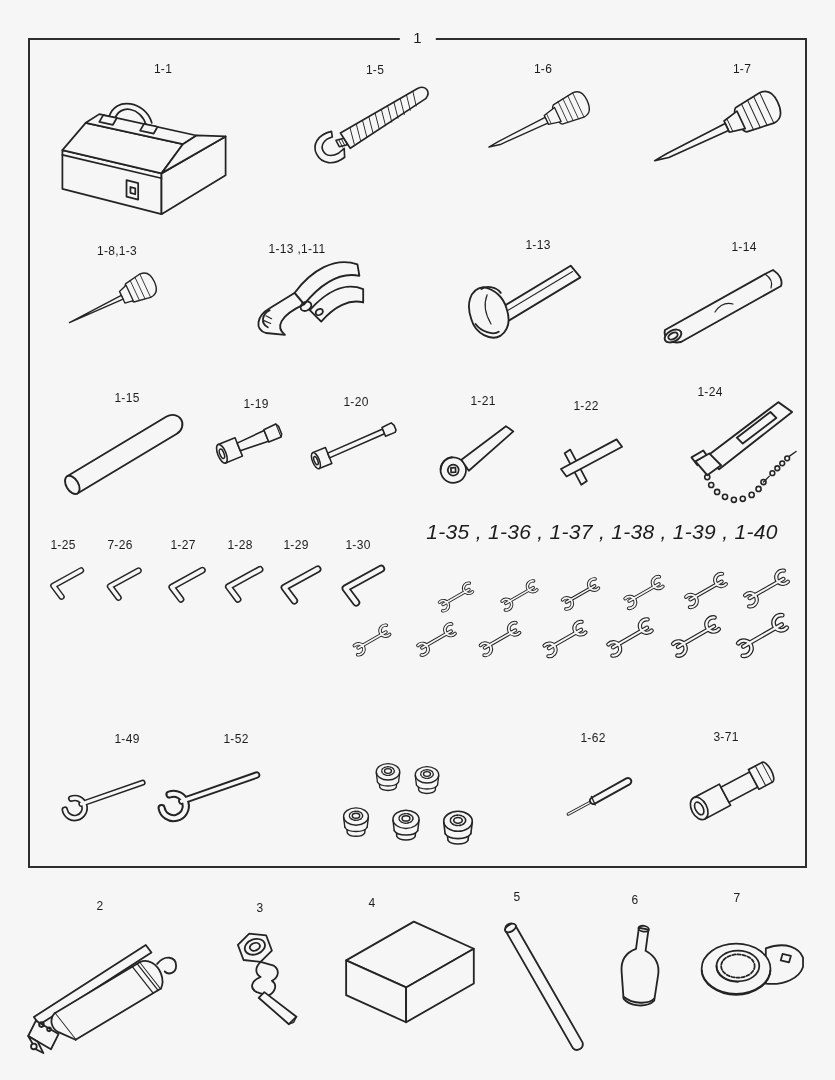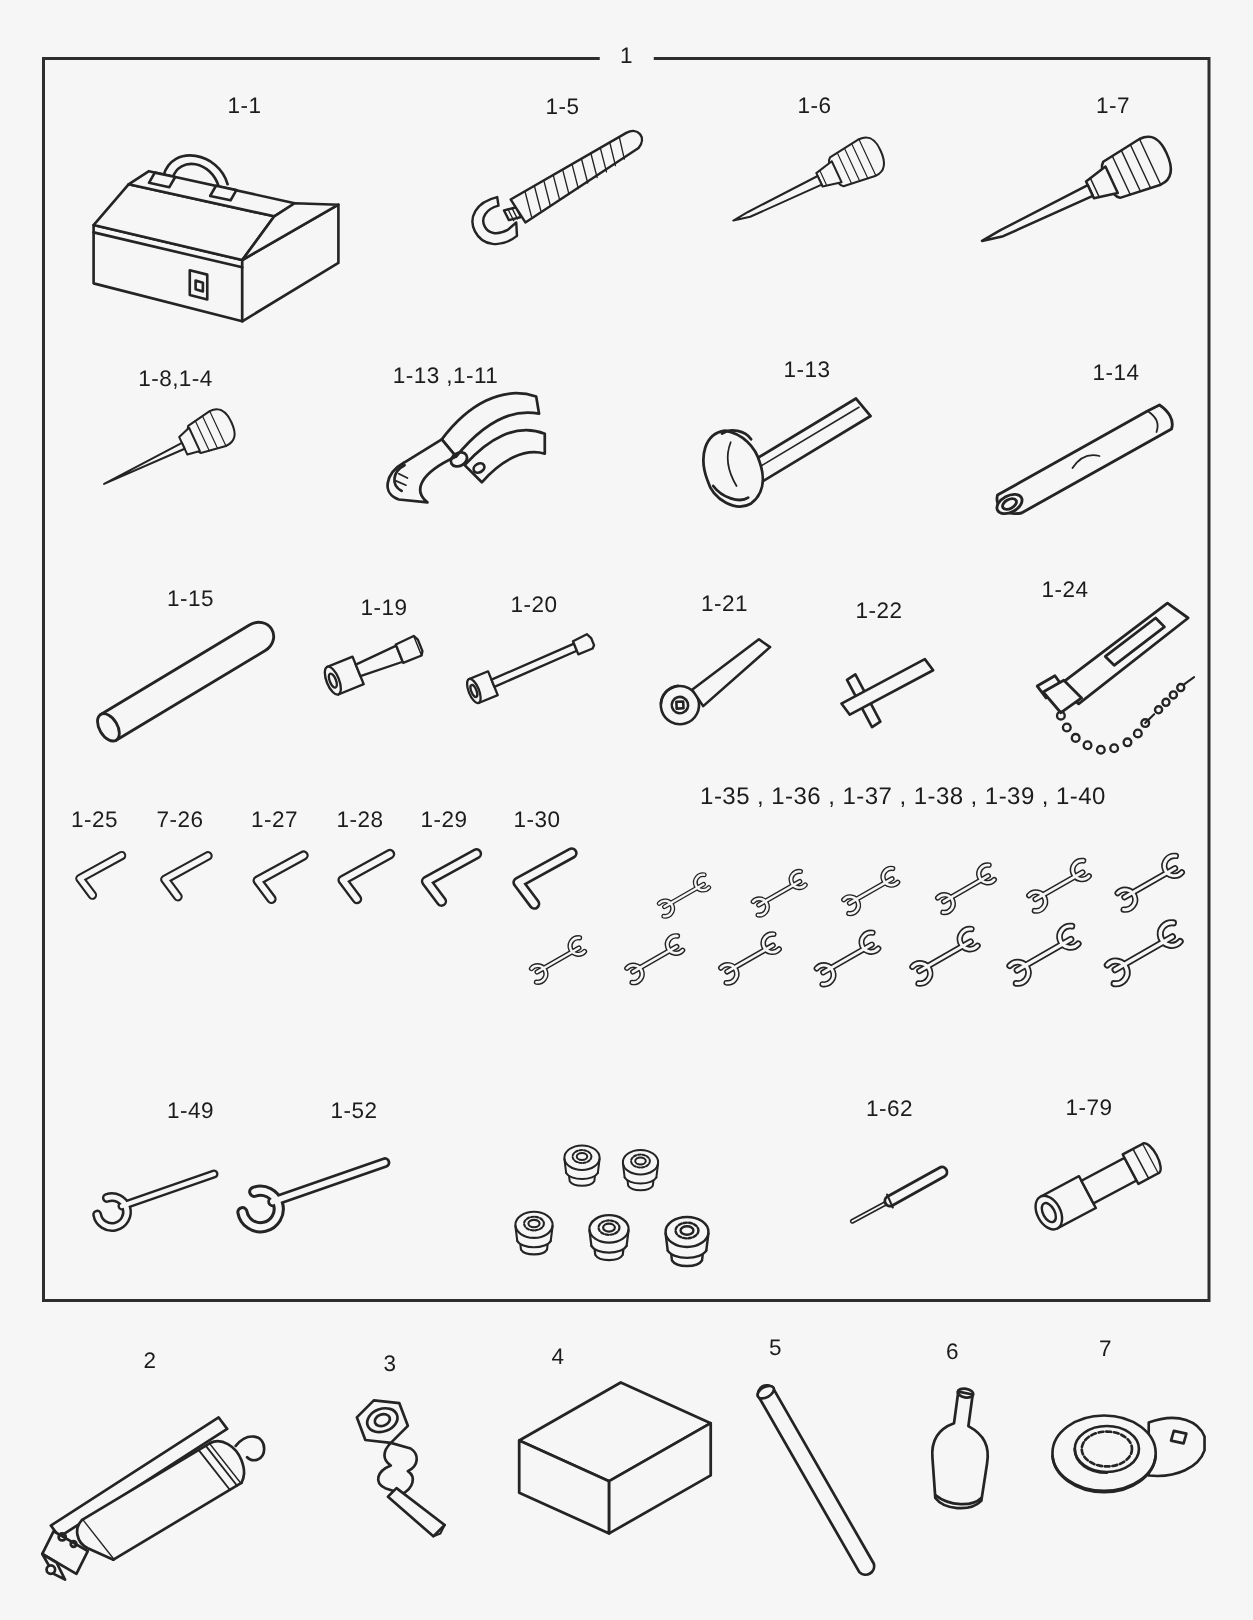--- a/index.html
+++ b/index.html
@@ -2,24 +2,24 @@
 <html><head>
 <meta charset="utf-8">
 <style>
   html,body{margin:0;padding:0;background:#f6f6f6;}
   .stage{position:relative;width:835px;height:1080px;background:#f6f6f6;
          font-family:"Liberation Sans", sans-serif;color:#1c1c1c;overflow:hidden;}
   .frame{position:absolute;left:28px;top:38px;width:779px;height:830px;
          border:2px solid #2e2e2e;box-sizing:border-box;}
   .frame-label{position:absolute;left:50%;top:-11px;transform:translateX(-50%);
          background:#f6f6f6;padding:0 14px;font-size:15px;}
-  .lbl{position:absolute;transform:translateX(-50%);font-size:15px;
+  .lbl{position:absolute;transform:translateX(-50%);font-size:12px;
        letter-spacing:.3px;white-space:nowrap;}
-  .lblblock{position:absolute;transform:translateX(-50%);font-size:16px;
-       letter-spacing:.3px;text-align:left;white-space:nowrap;}
+  .lblblock{position:absolute;transform:translateX(-50%);font-size:21px;
+       letter-spacing:.3px;text-align:left;white-space:nowrap;font-style:italic;}
   .lblblock div{line-height:23px;}
   .lblblock.sockets div{line-height:25px;}
   .art{position:absolute;stroke:#242424;fill:none;
        stroke-linecap:round;stroke-linejoin:round;overflow:visible;}
 </style>
 </head>
 <body>
 
 <svg width="0" height="0" style="position:absolute" aria-hidden="true">
 <defs>
@@ -263,21 +263,21 @@
   <svg class="art" style="left:306px;top:103px;width:136px;height:44px;transform:rotate(-27deg)">
       <use href="#sym-adjwrench"></use>
     </svg>
   <svg class="art" style="left:477px;top:106px;width:120px;height:38px;transform:rotate(-25deg)">
       <use href="#sym-driver"></use>
     </svg>
   <svg class="art" style="left:636px;top:110px;width:158px;height:46px;transform:rotate(-25deg)">
       <use href="#sym-driver"></use>
     </svg>
 
-  <div class="lbl" style="left:117px;top:244px">1-8,1-4</div>
+  <div class="lbl" style="left:117px;top:244px">1-8,1-3</div>
   <div class="lbl" style="left:297px;top:242px">1-13 ,1-11</div>
   <div class="lbl" style="left:538px;top:238px">1-13</div>
   <div class="lbl" style="left:744px;top:240px">1-14</div>
 
   <svg class="art" style="left:54px;top:283px;width:115px;height:40px;transform:rotate(-25deg)">
       <use href="#sym-awl"></use>
     </svg>
   <svg class="art" style="left:243px;top:256px;width:124px;height:92px">
       <use href="#sym-pliers"></use>
     </svg>
@@ -383,21 +383,21 @@
     </svg>
   <svg class="art" style="left:720px;top:619px;width:85px;height:33px;transform:rotate(-20deg)">
       <use href="#sym-dwrench"></use>
     </svg>
 
   <div class="lbl" style="left:127px;top:732px">1-49</div>
   <div class="lbl" style="left:236px;top:732px">1-52</div>
   <div class="lblblock sockets" style="left:414px;top:706px">
   </div>
   <div class="lbl" style="left:593px;top:731px">1-62</div>
-  <div class="lbl" style="left:726px;top:730px">1-79</div>
+  <div class="lbl" style="left:726px;top:730px">3-71</div>
 
   <svg class="art" style="left:52px;top:760px;width:100px;height:78px">
       <use href="#sym-sowrench"></use>
     </svg>
   <svg class="art" style="left:146px;top:752px;width:122px;height:86px">
       <use href="#sym-sowrench"></use>
     </svg>
   <svg class="art" style="left:370px;top:760px;width:36px;height:33px">
       <use href="#sym-socket"></use>
     </svg>

